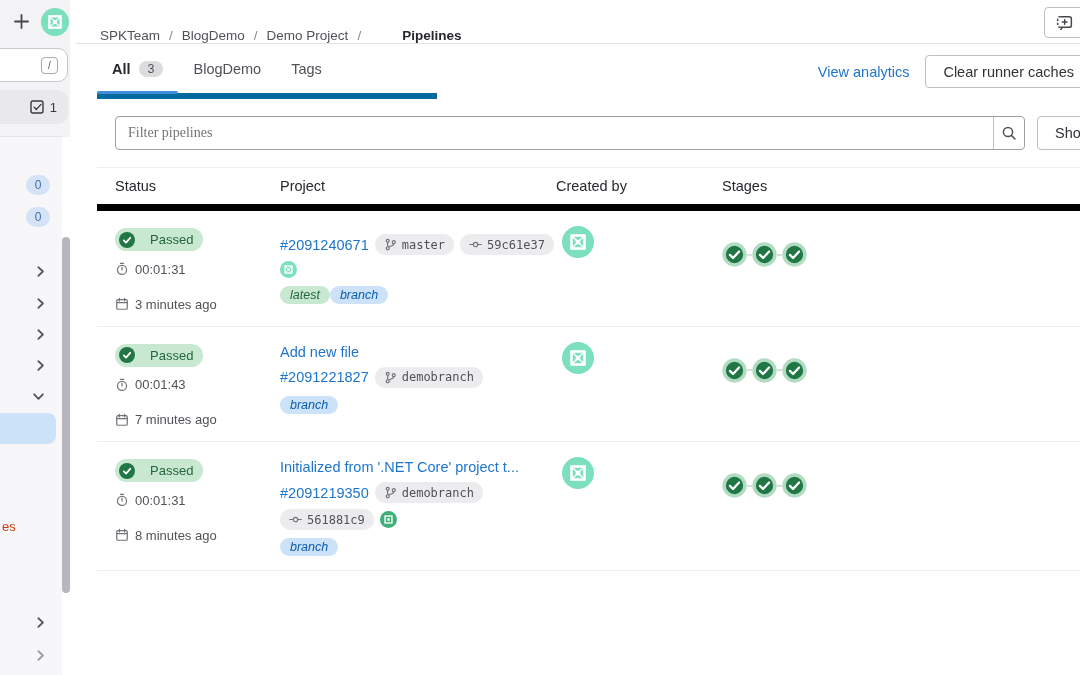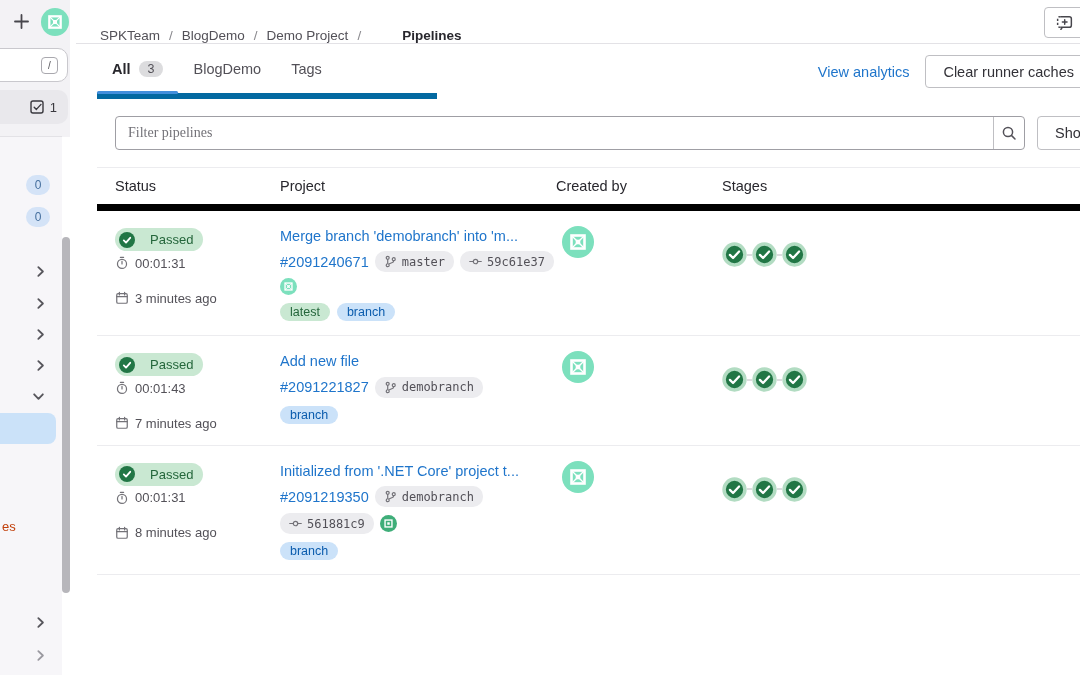--- a/index.html
+++ b/index.html
@@ -69,28 +69,28 @@
   
   .ptable { margin-left:21px; width:983px; border-top:1px solid #ececef; }
   .thead { display:grid; grid-template-columns:165px 276px 166px 1fr; padding-left:18px; height:43px;
            align-items:center; border-bottom:7px solid #000000; font-size:14.5px; font-weight:normal; color:#28272d; }
   .trow { display:grid; grid-template-columns:165px 276px 166px 1fr; padding:17px 0 14px 18px;
           border-bottom:1px solid #ececef; min-height:108px; }
 
   .status-badge { display:inline-flex; align-items:center; gap:15px; background:#c9e8d2; color:#24663b;
                   border-radius:12px; height:23px; padding:0 10px 0 4px; font-size:13px; }
   .meta-line { display:flex; align-items:center; gap:6px; margin-top:20px; font-size:13px; color:#535158; }
-  .meta-line:first-of-type { margin-top:4px; }
+  .meta-line:first-of-type { margin-top:10px; }
 
   .pipe-title { color:#1f75cb; font-size:14.5px; text-decoration:none; display:block; line-height:1.2; }
   .pipe-meta { display:flex; align-items:center; flex-wrap:wrap; gap:6px; margin-top:6px; }
   .pipe-id { color:#1f75cb; font-size:14.5px; text-decoration:none; }
   .ref-pill { display:inline-flex; align-items:center; gap:5px; background:#ececef; border-radius:10px;
               height:21px; padding:0 9px; font-size:12px; color:#535158; }
-  .tags-line { display:flex; gap:7px; margin-top:8px; }
+  .tags-line { display:flex; gap:0; margin-top:8px;font-style:italic; }
   .tag { border-radius:10px; font-size:12.5px; padding:2px 10px; }
   .tag.green { background:#c9e8d2; color:#24663b; }
   .tag.blue  { background:#cbe2f9; color:#0b5cad; }
 
   .avatar-32 { width:32px; height:32px; display:block; margin-top:-2px; margin-left:6px; }
   .avatar-16 { width:17px; height:17px; display:block; }
 
   .stages-wrap { display:flex; align-items:center; margin-top:14px; }
   .stage-icon { width:25px; height:25px; display:block; }
   .stage-link { display:block; width:25px; height:25px; }
@@ -281,21 +281,20 @@
         </div>
         <div class="meta-line">
           <svg class="icon14" viewBox="0 0 16 16" fill="none" stroke="#737278" stroke-width="1.4">
               <rect x="2" y="3" width="12" height="11" rx="1.5"></rect>
               <path d="M2 6.5h12M5 1.5v3M11 1.5v3" stroke-linecap="round"></path>
             </svg>
           <span>3 minutes ago</span>
         </div>
       </div>
       <div>
-        <a class="pipe-title">Merge branch 'demobranch' into 'm...</a>
         <div class="pipe-meta">
           <a class="pipe-id">#2091240671</a>
           <span class="ref-pill">
             <svg class="icon13" viewBox="0 0 14 14" fill="none" stroke="#737278" stroke-width="1.3">
                 <circle cx="4" cy="3" r="1.6"></circle>
                 <circle cx="4" cy="11" r="1.6"></circle>
                 <circle cx="10.5" cy="4.5" r="1.6"></circle>
                 <path d="M4 4.6v4.8M10.5 6.1c0 2.6-3.2 2.2-4.9 3.5"></path>
               </svg>
             <span class="mono">master</span>

